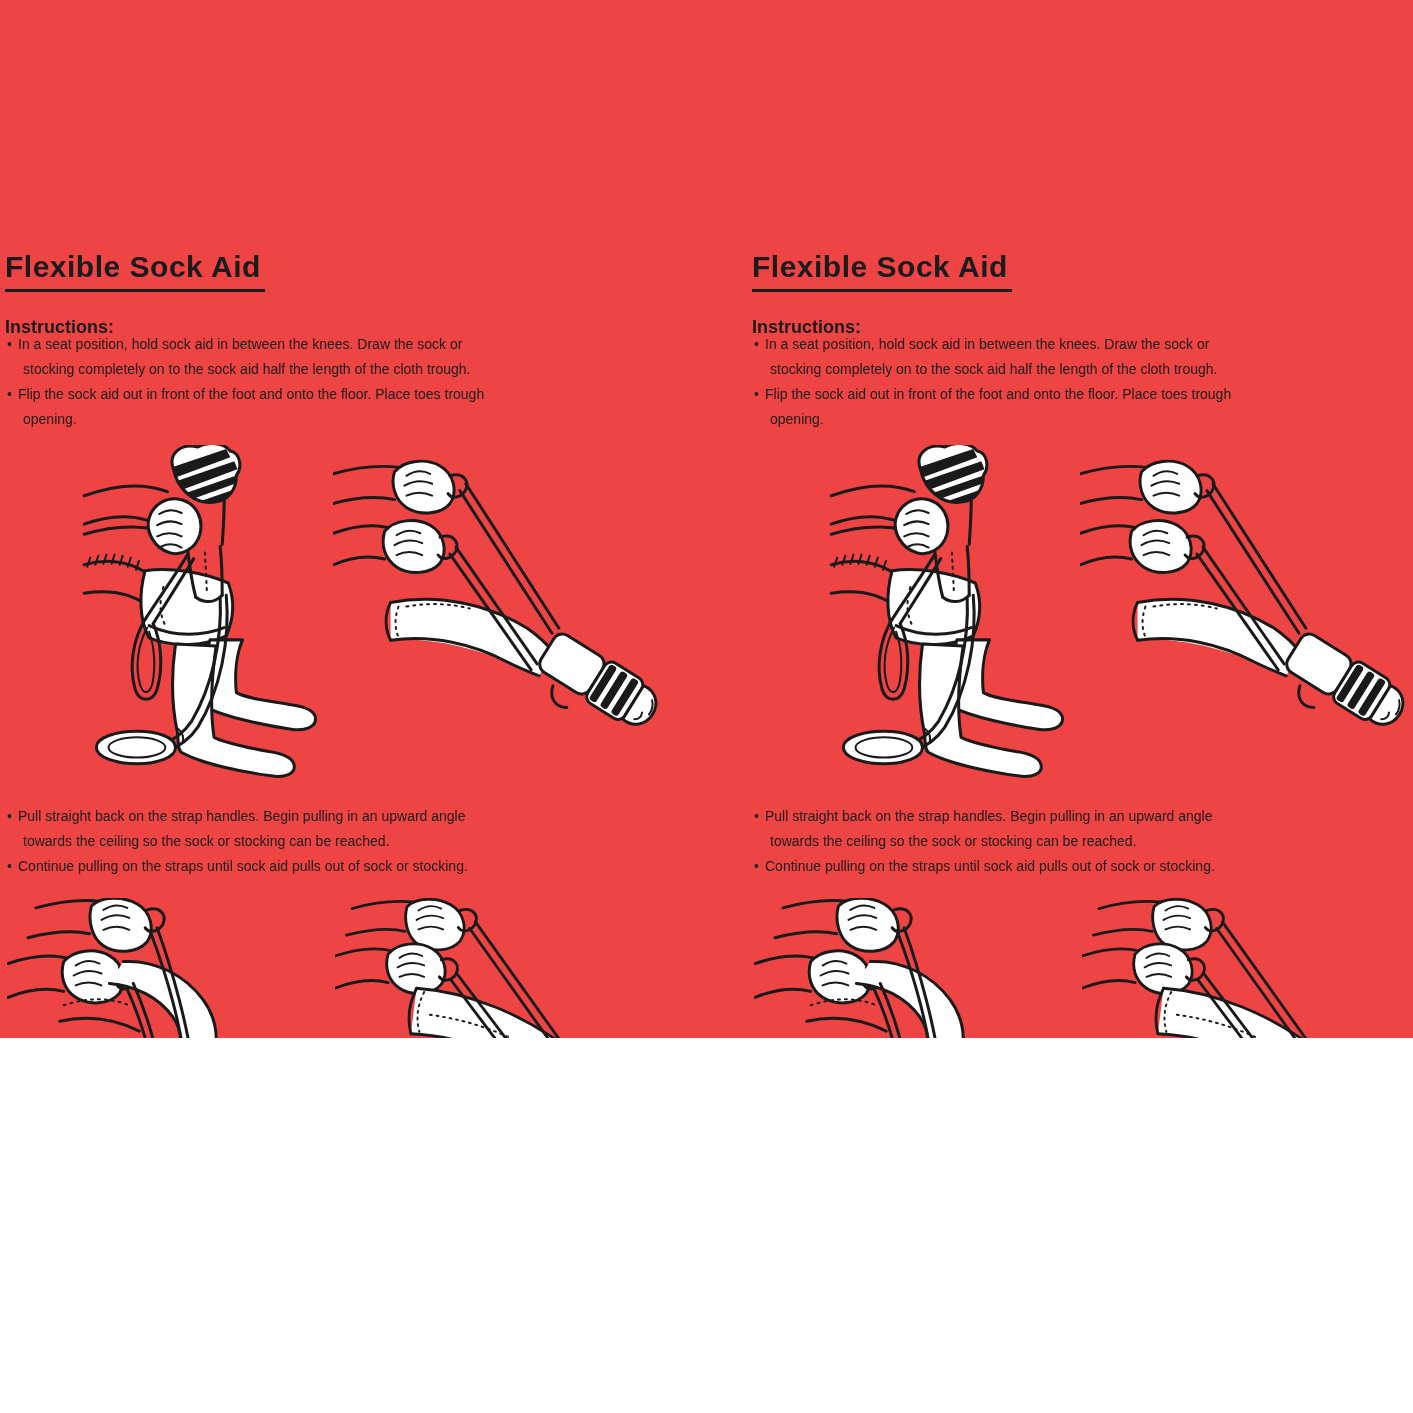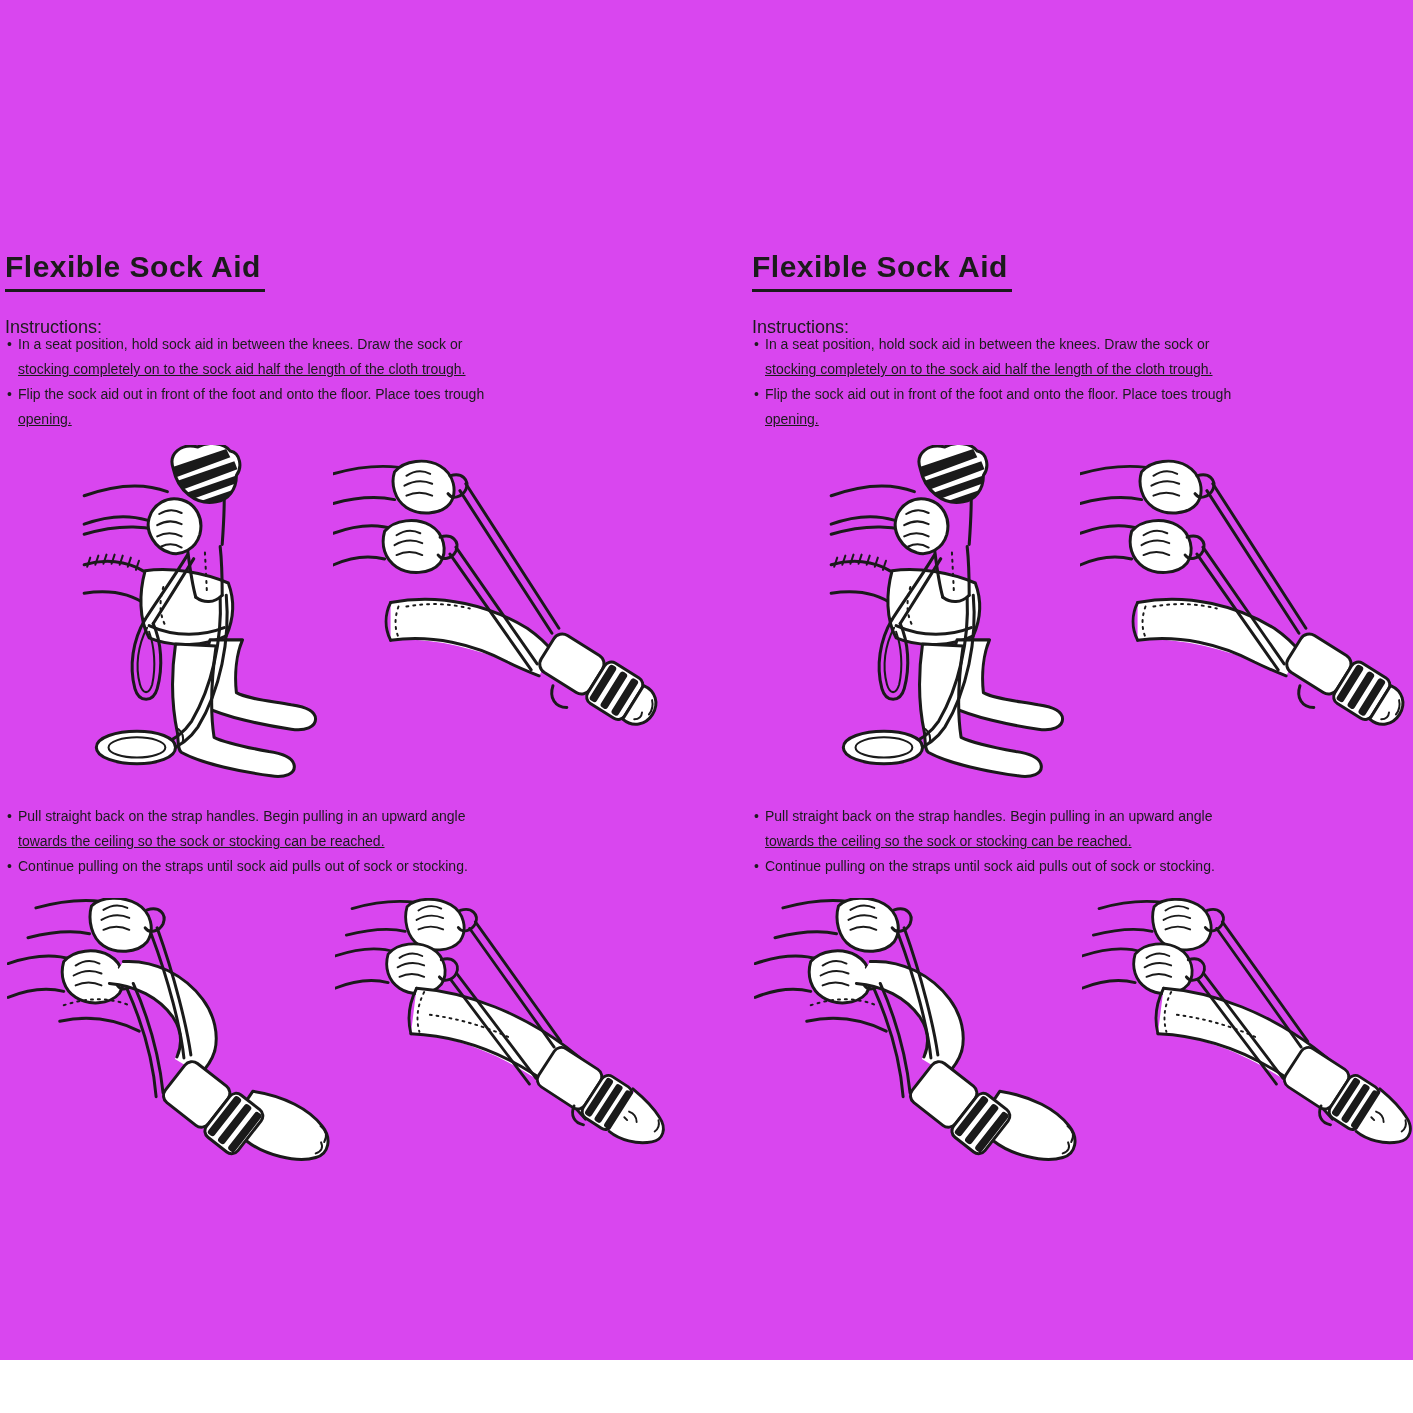--- a/index.html
+++ b/index.html
@@ -1,32 +1,32 @@
 <!DOCTYPE html>
 <html><head>
 <meta charset="utf-8">
 <style>
   html,body{margin:0;padding:0;background:#ffffff;}
-  .page{position:relative;width:1413px;height:1360px;background:#d946ef;overflow:hidden;
+  .page{position:relative;width:1413px;height:1038px;background:#ef4444;overflow:hidden;
         font-family:"Liberation Sans", sans-serif;color:#1b1b1b;}
   .panel{position:absolute;top:230px;width:690px;height:985px;}
   .panel.left{left:5px;}
   .panel.right{left:752px;}
 
   .title{position:absolute;top:0;left:0;display:inline-block;
          font-size:30px;font-weight:bold;letter-spacing:0.5px;
          border-bottom:3px solid #1b1b1b;padding-bottom:5px;padding-right:4px;}
-  .instructions{position:absolute;top:72px;left:0;font-size:18px;font-weight:normal;}
+  .instructions{position:absolute;top:72px;left:0;font-size:18px;font-weight:bold;}
   .bullets{position:absolute;left:0;right:0;font-size:14px;line-height:25px;}
   .bullets.step1{top:102px;}
   .bullets.step2{top:574px;}
   .bullet{position:relative;padding-left:13px;}
   .bullet::before{content:"\2022";position:absolute;left:2px;top:0;}
   .line{white-space:nowrap;}
-  .cont{text-decoration:underline;}
+  .cont{margin-left:5px;}
 
   .fig{position:absolute;}
   .fig1{left:75px; top:215px;width:258px;height:340px;}
   .fig2{left:328px;top:228px;width:332px;height:302px;}
   .fig3{left:2px;  top:668px;width:330px;height:308px;}
   .fig4{left:330px;top:668px;width:332px;height:300px;}
 
   
   .ln path,.ln rect{stroke:#1a1a1a;stroke-width:3;fill:none;stroke-linecap:round;stroke-linejoin:round;}
   .ln .wh{fill:#ffffff;}

